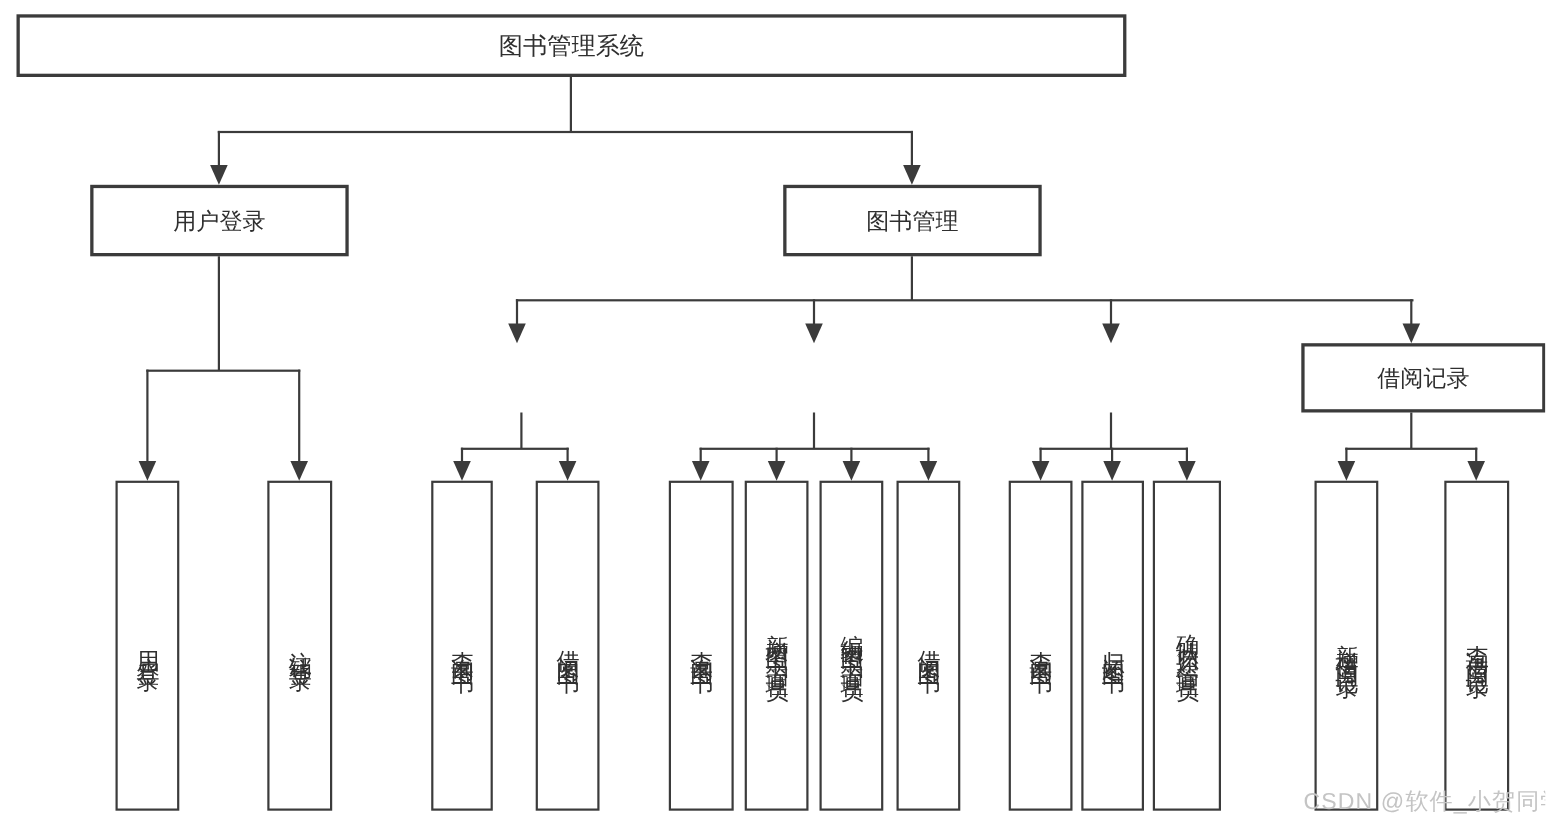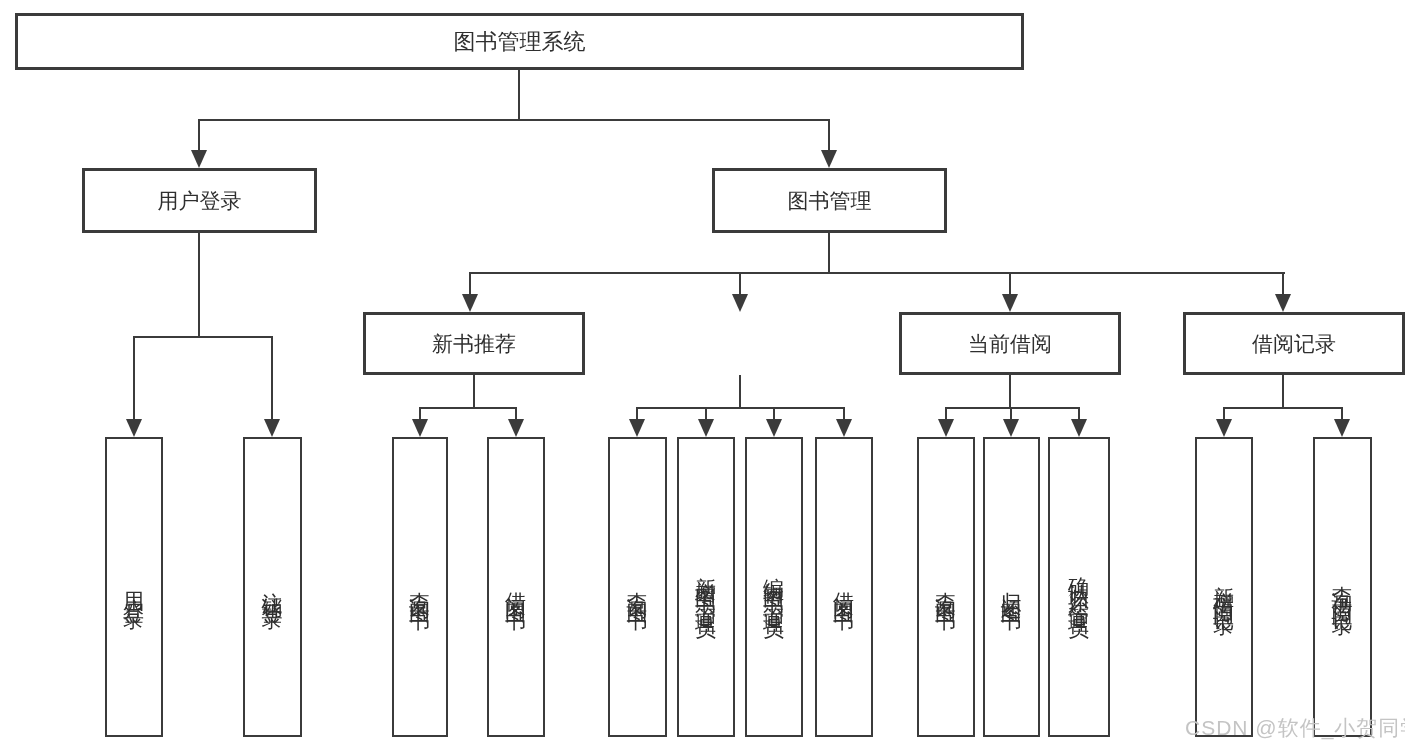--- a/index.html
+++ b/index.html
@@ -67,26 +67,20 @@
     <span>图书管理系统</span>
   </div>
 
   <div class="node lvl2" style="left:82px;">
     <span>用户登录</span>
   </div>
   <div class="node lvl2" style="left:712px;">
     <span>图书管理</span>
   </div>
 
-  <div class="node lvl3" style="left:363px;">
-    <span>新书推荐</span>
-  </div>
-  <div class="node lvl3" style="left:899px;">
-    <span>当前借阅</span>
-  </div>
   <div class="node lvl3" style="left:1172px;margin-left:11px;">
     <span>借阅记录</span>
   </div>
 
   <div class="node leaf" style="left:105px;width:58px;">
     <span class="vtext">用户登录</span>
   </div>
   <div class="node leaf" style="left:243px;width:59px;">
     <span class="vtext">注销登录</span>
   </div>

